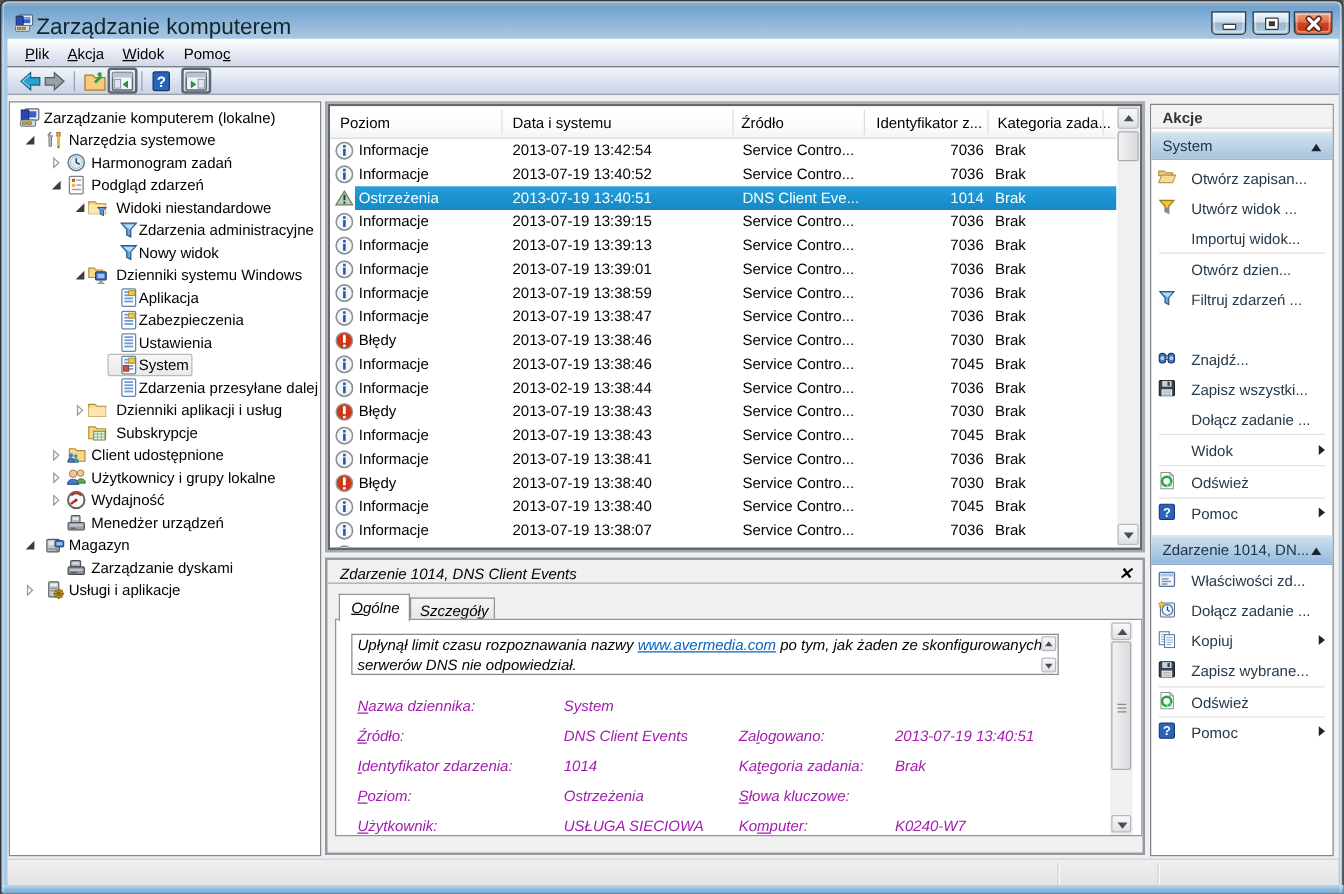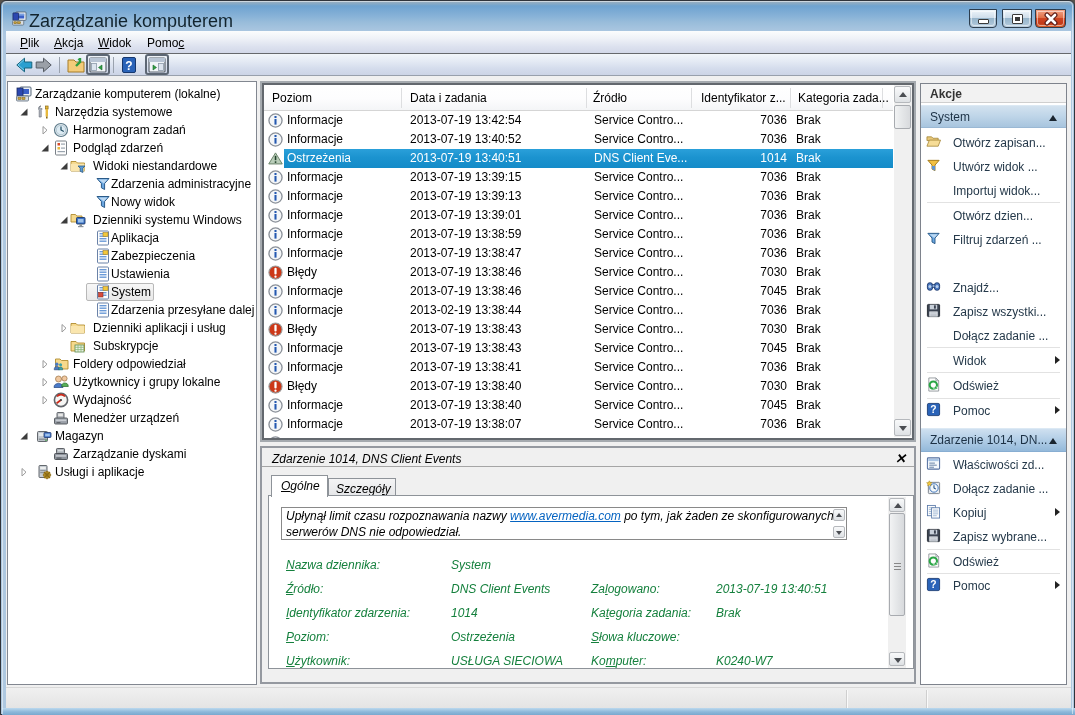--- a/index.html
+++ b/index.html
@@ -66,21 +66,21 @@
 #detail { position:absolute; left:259px; top:445px; width:656px; height:238px; background:#f0f0f0; border:2px solid #9599a0; font-size:12px;font-style:italic; }
 #dtitle { position:absolute; left:10px; top:4px; color:#000; }
 #dclose { position:absolute; left:633px; top:3px; font-weight:bold; font-size:13px; color:#000; }
 #dline { position:absolute; left:0; top:18px; width:652px; height:1px; background:#a5a5a5; }
 .tab { position:absolute; border:1px solid #8e9399; border-bottom:none; }
 #tab1 { left:9px; top:27px; width:57px; height:22px; background:#fff; z-index:3; }
 #tab2 { left:66px; top:30px; width:68px; height:17px; background:linear-gradient(to bottom,#f4f4f5,#e6e7e9); }
 .tab span { position:absolute; left:9px; top:3px; }
 #dbox { position:absolute; left:6px; top:47px; width:646px; height:174px; background:#fff; border:1px solid #8e9399; }
 #msgbox { position:absolute; left:12px; top:11px; width:566px; height:33px; border:1px solid #898989; overflow:hidden; font-size:12px; }
-.drow { position:absolute; white-space:nowrap; color:#15803d; }
+.drow { position:absolute; white-space:nowrap; color:#a21caf; }
 
 #actions { position:absolute; left:919px; top:82px; width:147px; height:602px; background:#fff; border:1px solid #7e838c; font-size:12px; }
 #ahead { position:absolute; left:0; top:0; width:145px; height:19px; background:#f2f2f2; border-bottom:1px solid #cfcfcf; }
 .asec { position:absolute; left:0; width:145px; height:23px;
   background:linear-gradient(to bottom,#d3e2ef 0,#c0d6e9 45%,#a8c5de 100%); border-bottom:1px solid #9ab8d4; border-top:1px solid #dce9f4; }
 .asec .t { position:absolute; left:9px; top:4px; color:#1c3145; }
 .asec .arr { position:absolute; right:9px; top:9px; width:0; height:0; border-left:4px solid transparent; border-right:4px solid transparent; border-bottom:6px solid #1a2530; }
 .aitem { position:absolute; left:0; width:145px; height:24px; color:#25394a; }
 .aitem .txt { position:absolute; left:32px; top:6px; }
 .aitem .aicon { position:absolute; left:5px; top:4px; width:15px; height:15px; }
@@ -466,21 +466,21 @@
         </svg>
         <span style="position:absolute;left:85px">Subskrypcje</span>
       </div>
     <div class="trow" style="top:273px">
         <svg class="texp" style="left:32px;top:4px">
           <use href="#t-exp-closed"></use>
         </svg>
         <svg class="ticon" style="left:45px;top:1px">
           <use href="#i-share"></use>
         </svg>
-        <span style="position:absolute;left:65px">Foldery odpowiedział</span>
+        <span style="position:absolute;left:65px">Client udostępnione</span>
       </div>
     <div class="trow" style="top:291px">
         <svg class="texp" style="left:32px;top:4px">
           <use href="#t-exp-closed"></use>
         </svg>
         <svg class="ticon" style="left:45px;top:1px">
           <use href="#i-users"></use>
         </svg>
         <span style="position:absolute;left:65px">Użytkownicy i grupy lokalne</span>
       </div>
@@ -520,21 +520,21 @@
         </svg>
         <svg class="ticon" style="left:28px;top:1px">
           <use href="#i-serv"></use>
         </svg>
         <span style="position:absolute;left:47px">Usługi i aplikacje</span>
       </div>
   </div>
   <div id="list" style="overflow:hidden">
     <div id="lhead">
       <span class="hcol" style="left:8px">Poziom</span>
-      <span class="hcol" style="left:146px">Data i zadania</span>
+      <span class="hcol" style="left:146px">Data i systemu</span>
       <span class="hcol" style="left:329px">Źródło</span>
       <span class="hcol" style="left:437px">Identyfikator z...</span>
       <span class="hcol" style="left:534px">Kategoria zada...</span>
       <div class="hsep" style="left:137px"></div>
       <div class="hsep" style="left:322px"></div>
       <div class="hsep" style="left:427px"></div>
       <div class="hsep" style="left:526px"></div>
       <div class="hsep" style="left:618px"></div>
     </div>
     <div class="lrow" style="top:26px">

